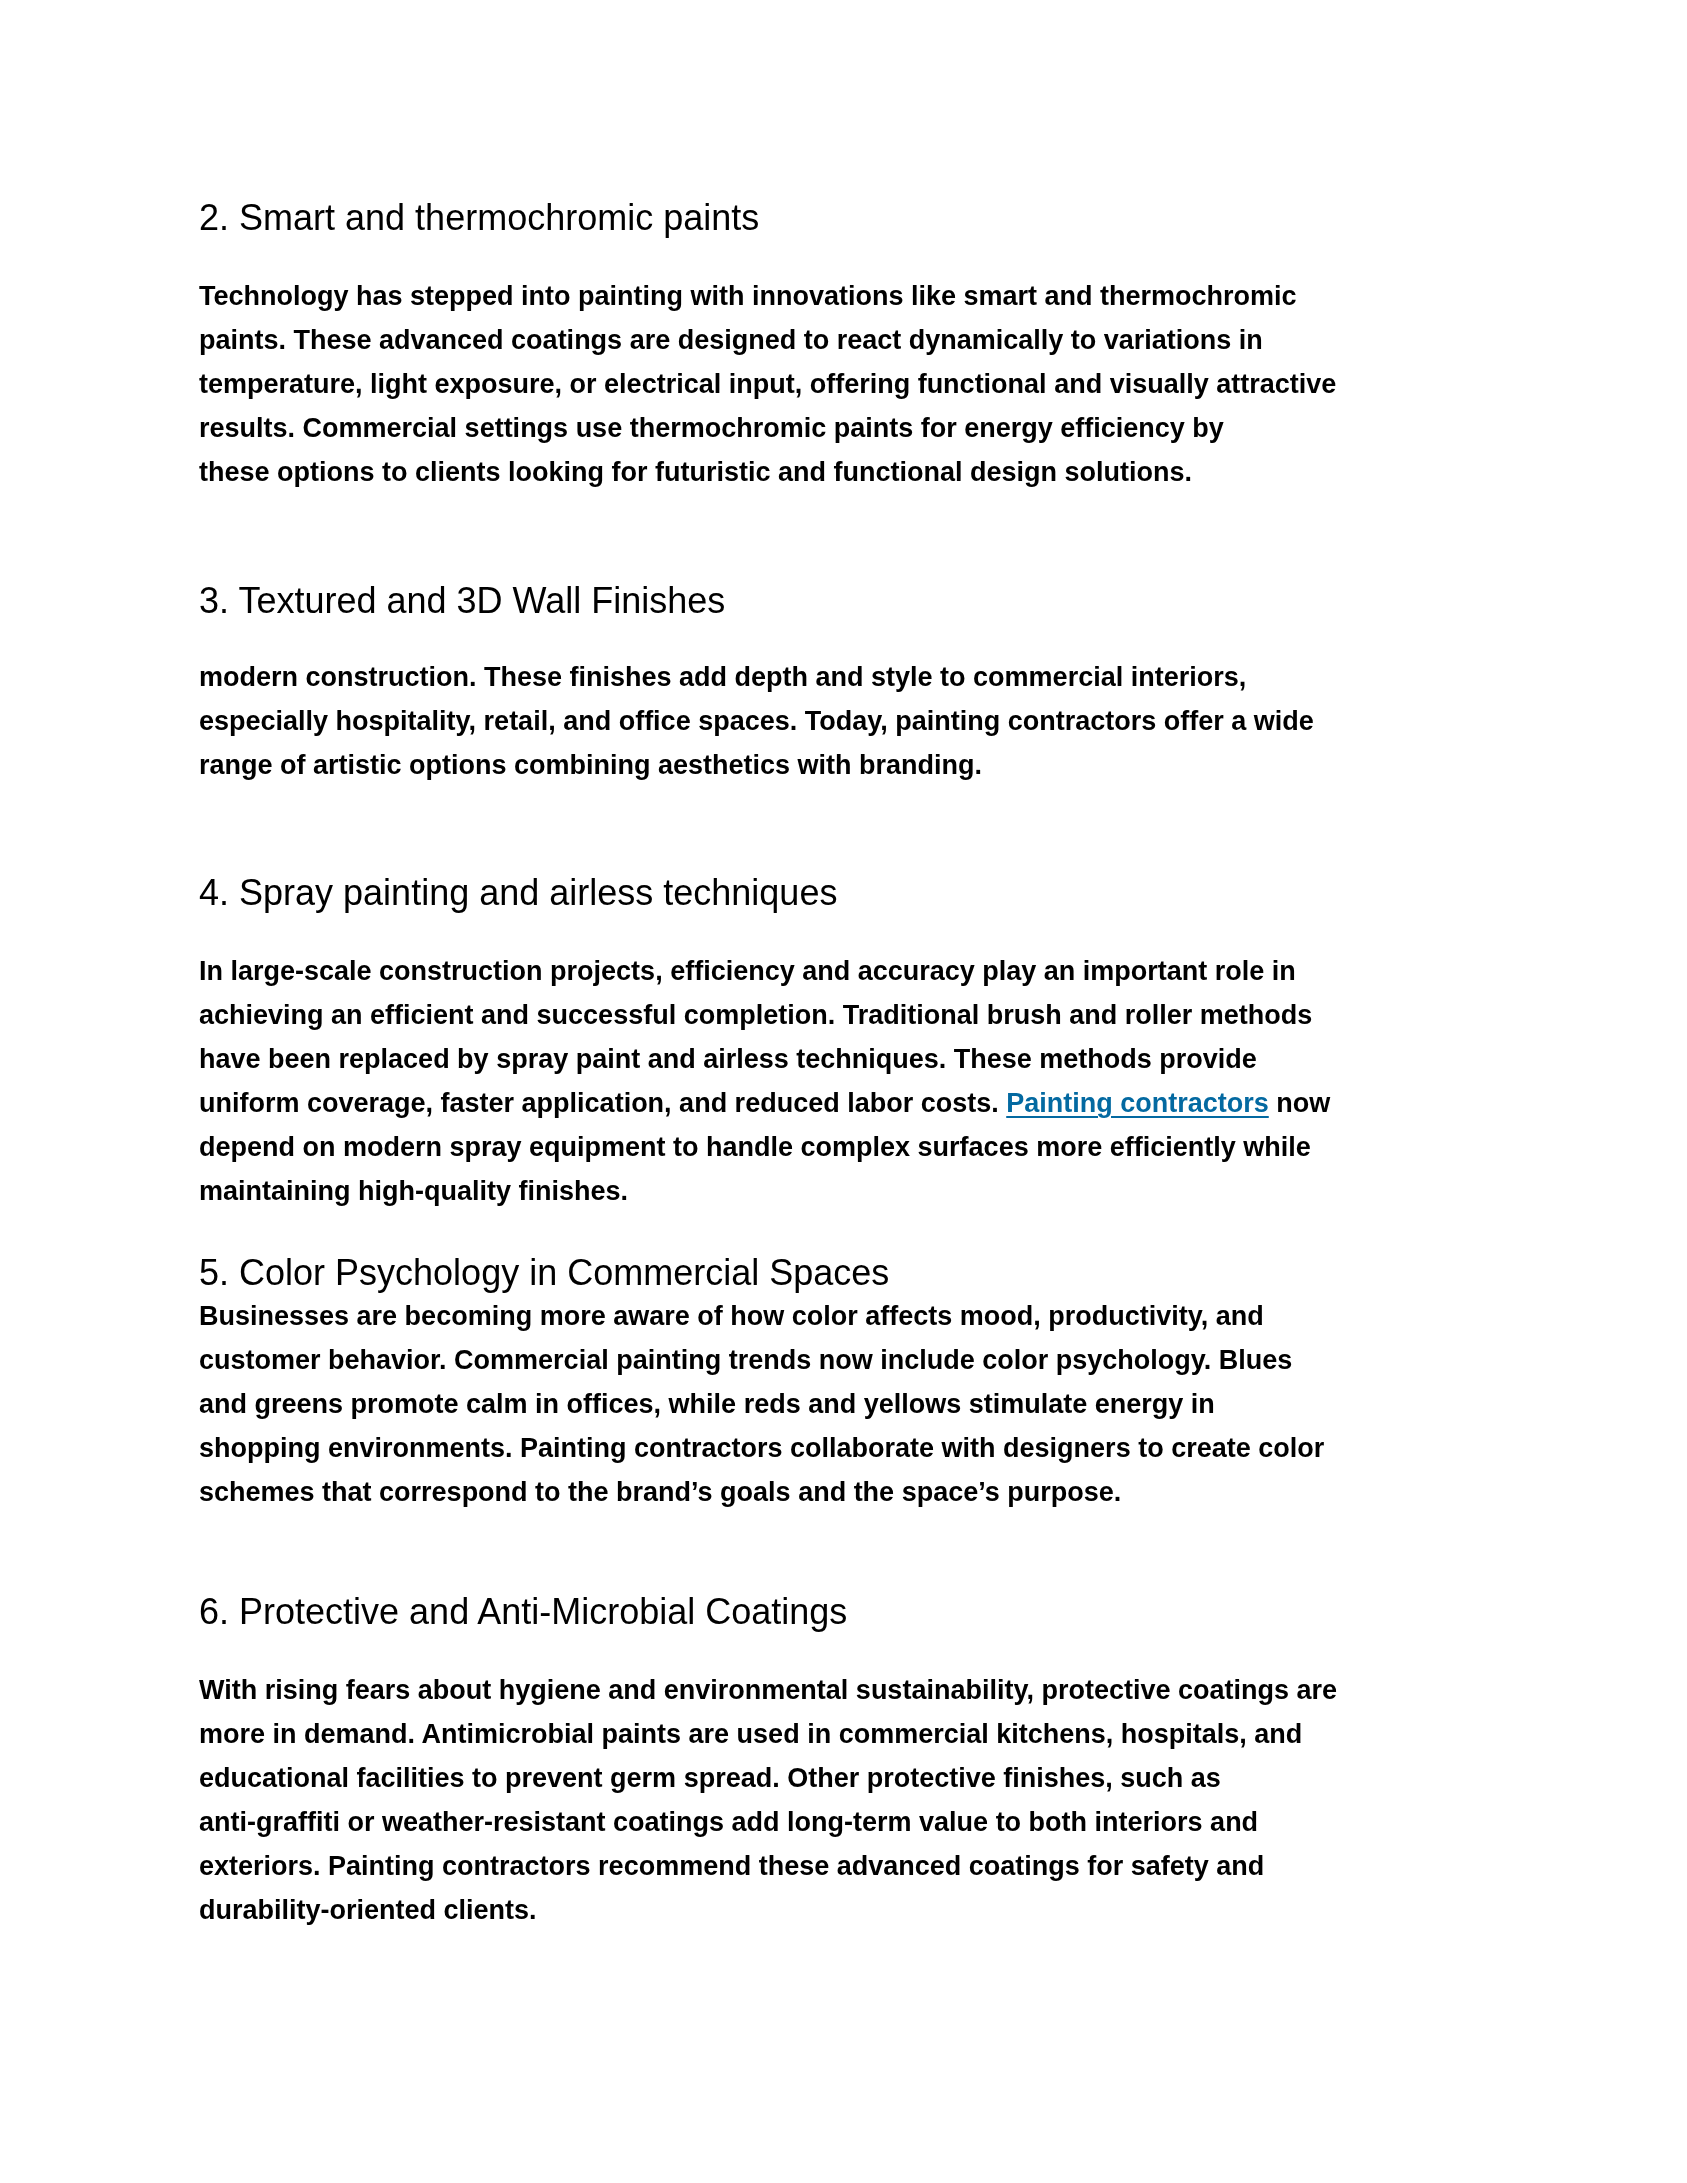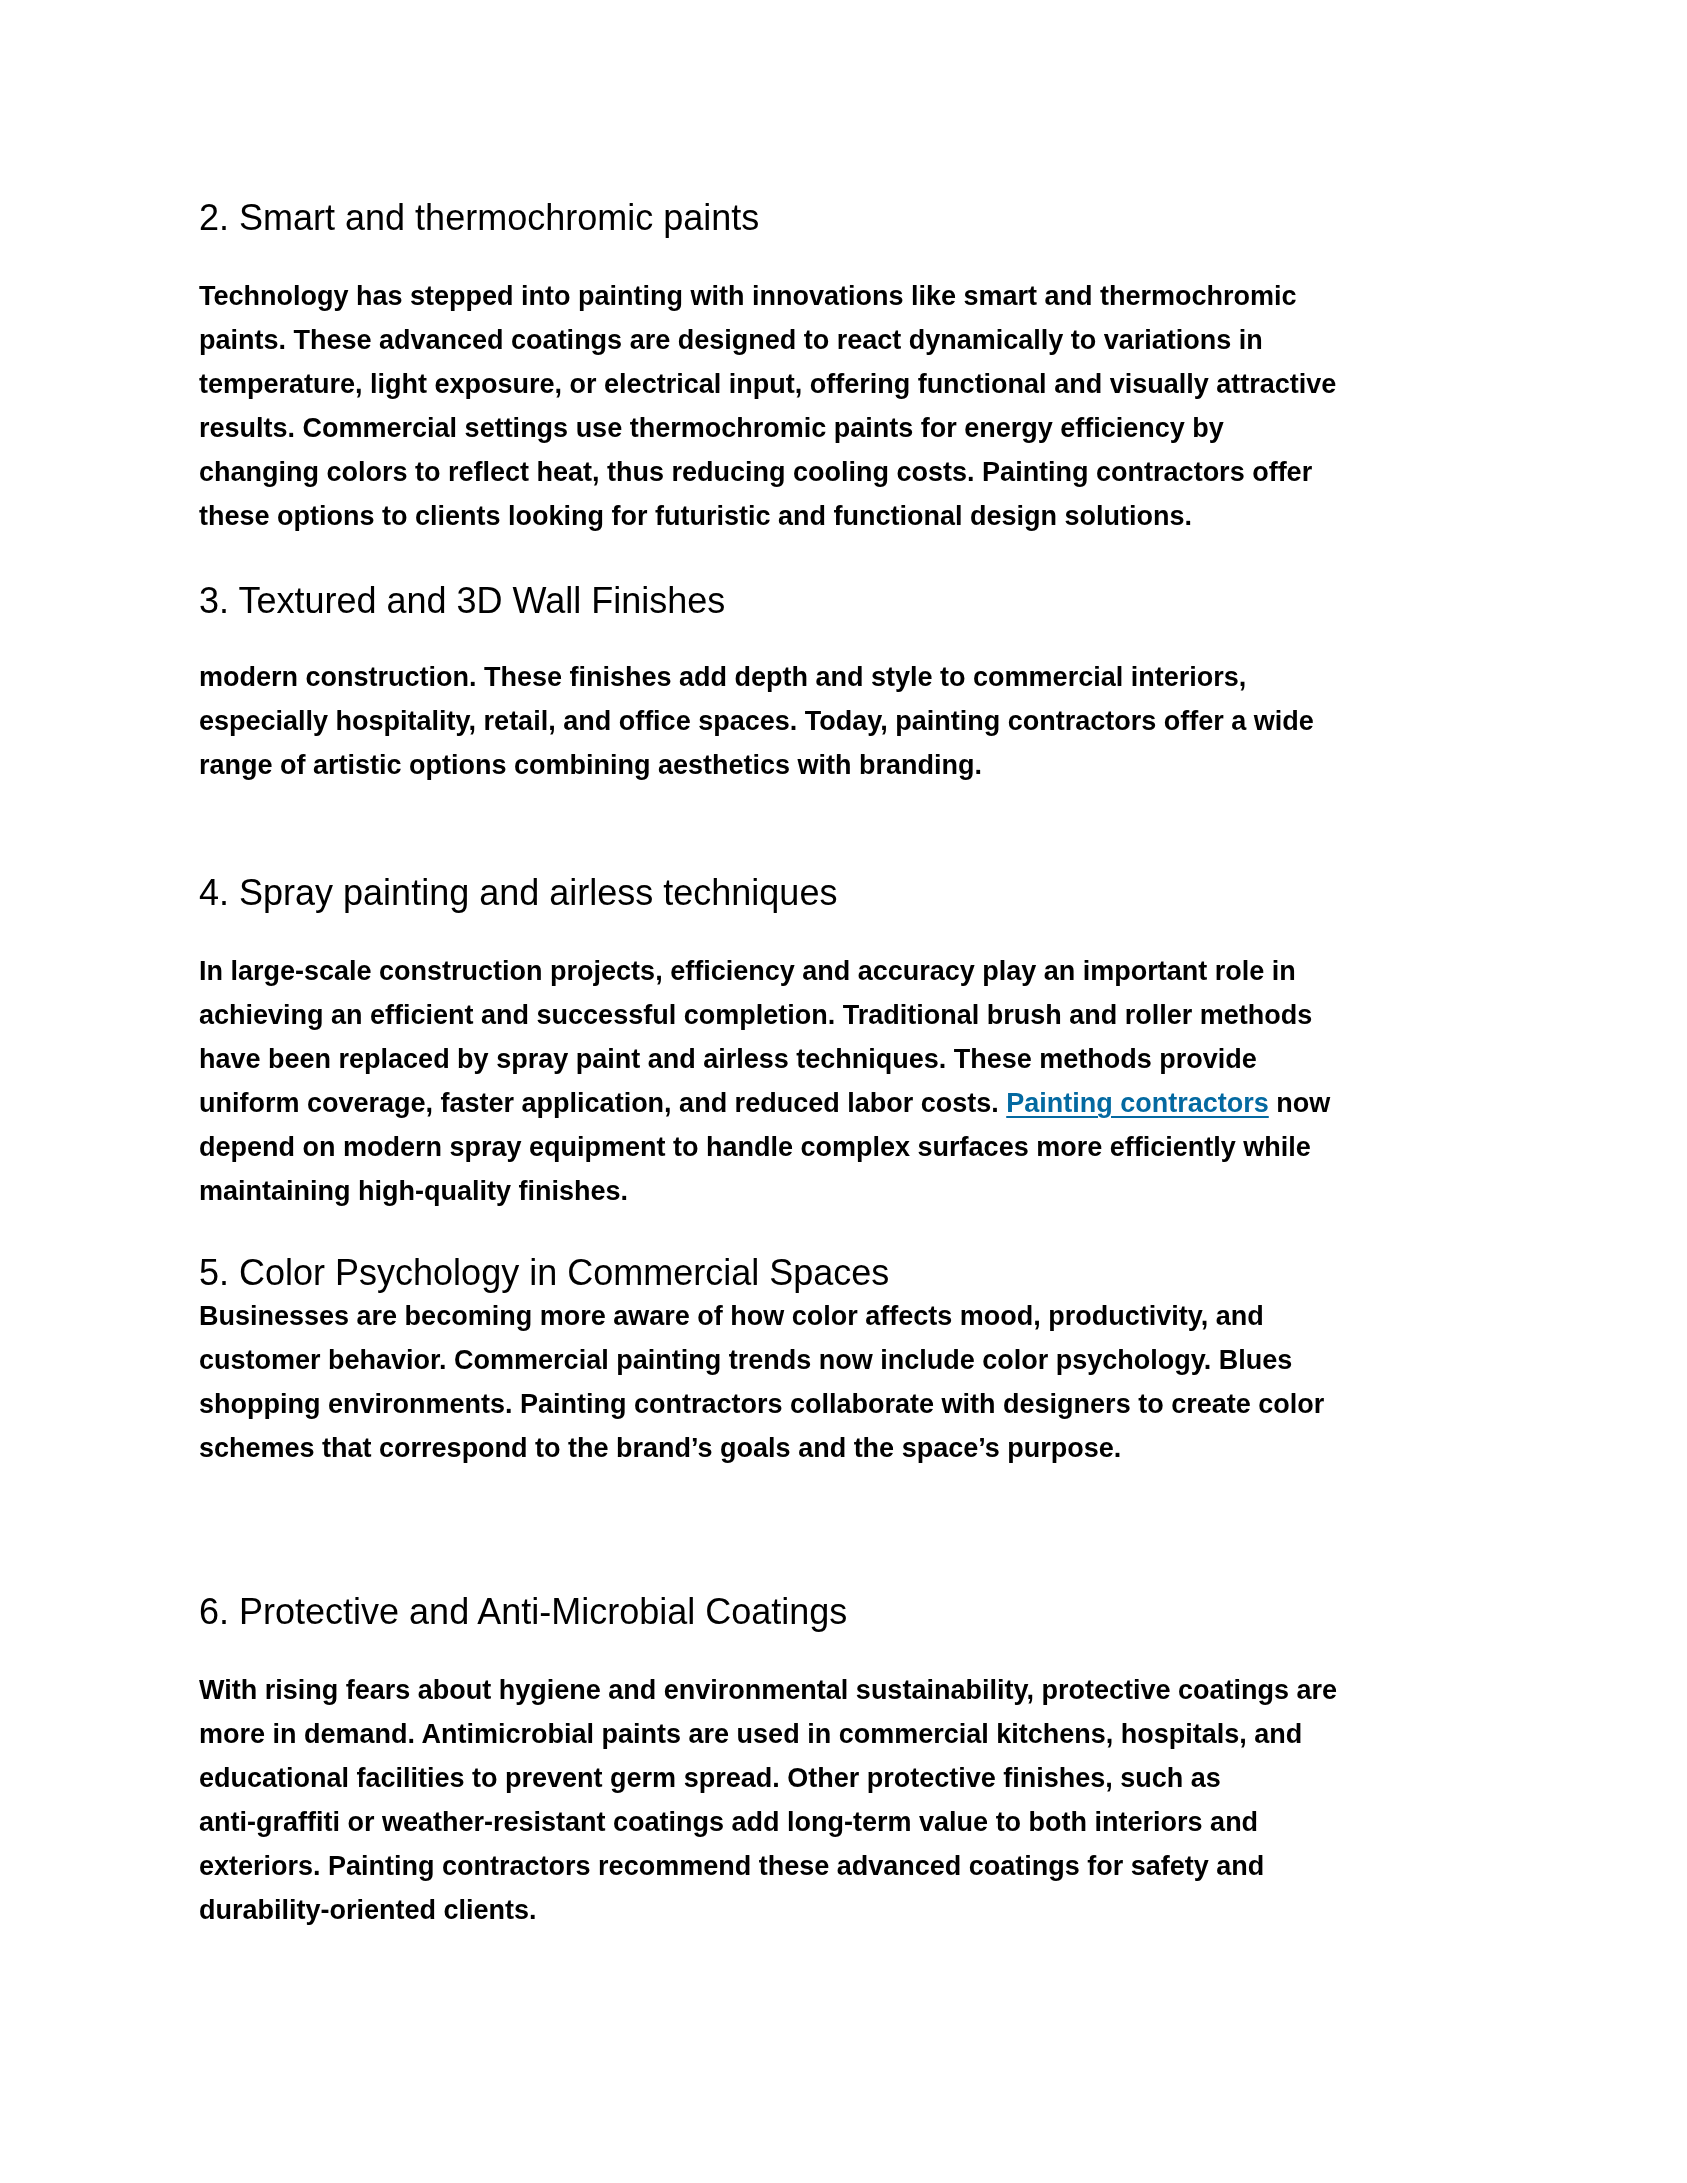--- a/index.html
+++ b/index.html
@@ -26,21 +26,20 @@
 <body>
 
 <div class="page">
 
   <h2 class="block heading" style="top:196px">2. Smart and thermochromic paints</h2>
   <p class="block para" style="top:274px">
     <span class="line">Technology has stepped into painting with innovations like smart and thermochromic</span>
     <span class="line">paints. These advanced coatings are designed to react dynamically to variations in</span>
     <span class="line">temperature, light exposure, or electrical input, offering functional and visually attractive</span>
     <span class="line">results. Commercial settings use thermochromic paints for energy efficiency by</span>
-    <span class="line">changing colors to reflect heat, thus reducing cooling costs. Painting contractors offer</span>
     <span class="line">these options to clients looking for futuristic and functional design solutions.</span>
   </p>
 
   <h2 class="block heading" style="top:579px">3. Textured and 3D Wall Finishes</h2>
   <p class="block para" style="top:655px">
     <span class="line">modern construction. These finishes add depth and style to commercial interiors,</span>
     <span class="line">especially hospitality, retail, and office spaces. Today, painting contractors offer a wide</span>
     <span class="line">range of artistic options combining aesthetics with branding.</span>
   </p>
 
@@ -51,20 +50,21 @@
     <span class="line">have been replaced by spray paint and airless techniques. These methods provide</span>
     <span class="line"><span>uniform coverage, faster application, and reduced labor costs. </span><a class="link">Painting contractors</a><span> now</span></span>
     <span class="line">depend on modern spray equipment to handle complex surfaces more efficiently while</span>
     <span class="line">maintaining high-quality finishes.</span>
   </p>
 
   <h2 class="block heading" style="top:1251px">5. Color Psychology in Commercial Spaces</h2>
   <p class="block para" style="top:1294px">
     <span class="line">Businesses are becoming more aware of how color affects mood, productivity, and</span>
     <span class="line">customer behavior. Commercial painting trends now include color psychology. Blues</span>
+    <span class="line">and greens promote calm in offices, while reds and yellows stimulate energy in</span>
     <span class="line">shopping environments. Painting contractors collaborate with designers to create color</span>
     <span class="line">schemes that correspond to the brand’s goals and the space’s purpose.</span>
   </p>
 
   <h2 class="block heading" style="top:1590px">6. Protective and Anti-Microbial Coatings</h2>
   <p class="block para" style="top:1668px">
     <span class="line">With rising fears about hygiene and environmental sustainability, protective coatings are</span>
     <span class="line">more in demand. Antimicrobial paints are used in commercial kitchens, hospitals, and</span>
     <span class="line">educational facilities to prevent germ spread. Other protective finishes, such as</span>
     <span class="line">anti-graffiti or weather-resistant coatings add long-term value to both interiors and</span>

